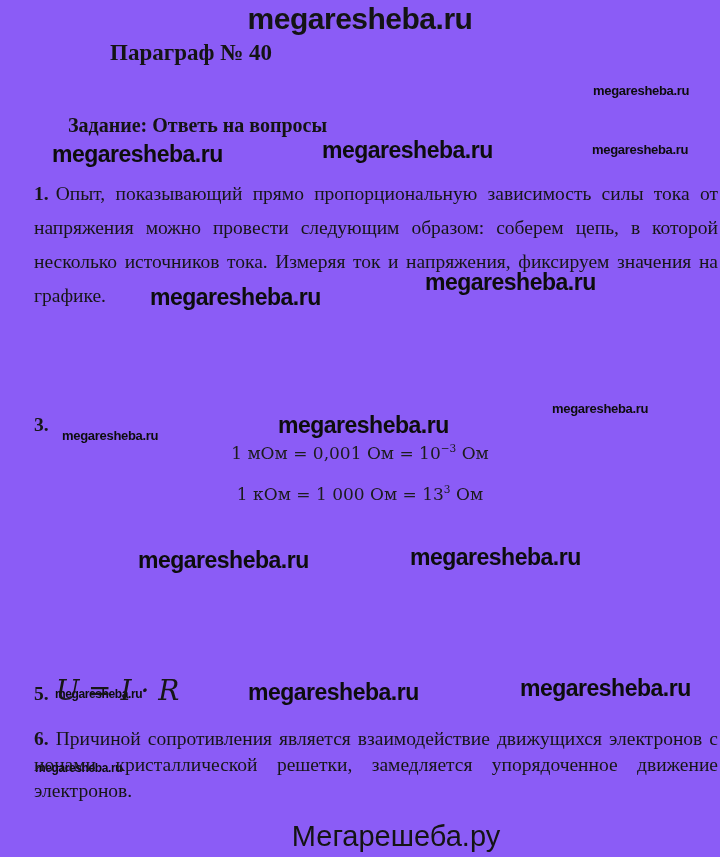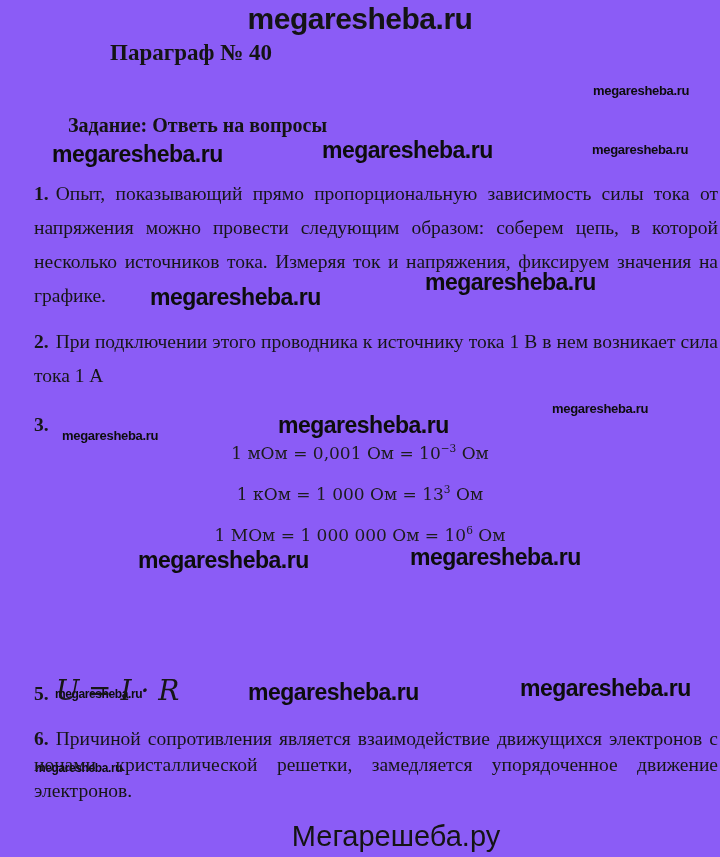--- a/index.html
+++ b/index.html
@@ -87,31 +87,27 @@
   <span class="wm wm-lg" style="left:410px;top:546px">megaresheba.ru</span>
   <span class="wm wm-xs" style="left:55px;top:688px">megaresheba.ru</span>
   <span class="wm wm-lg" style="left:248px;top:681px">megaresheba.ru</span>
   <span class="wm wm-lg" style="left:520px;top:677px">megaresheba.ru</span>
   <span class="wm wm-xs" style="left:35px;top:762px">megaresheba.ru</span>
 
   <p class="answer" style="top:161px">
     <span class="num">1.</span><span>Опыт, показывающий прямо пропорциональную зависимость силы тока от напряжения можно провести следующим образом: соберем цепь, в которой несколько источников тока. Измеряя ток и напряжения, фиксируем значения на графике.</span>
   </p>
 
-  <p class="answer" style="top:309px">
-    <span class="num">2.</span><span>При подключении этого проводника к источнику тока 1 В в нем возникает сила тока 1 А</span>
-  </p>
 
   <p class="answer" style="top:392px">
     <span class="num">3.</span>
   </p>
   <div class="equations">
     <div class="equation"><span>1 мОм = 0,001 Ом = 10</span><sup>−3</sup><span> Ом</span></div>
     <div class="equation"><span>1 кОм = 1 000 Ом = 13</span><sup>3</sup><span> Ом</span></div>
-    <div class="equation"><span>1 МОм = 1 000 000 Ом = 10</span><sup>6</sup><span> Ом</span></div>
   </div>
 
 
   <p class="answer" style="top:658px">
     <span class="num">5.</span><span class="math-expr">U = I · R</span>
   </p>
 
   <p class="answer p6" style="top:710px">
     <span class="num">6.</span><span>Причиной сопротивления является взаимодействие движущихся электронов с ионами кристаллической решетки, замедляется упорядоченное движение электронов.</span>
   </p>

